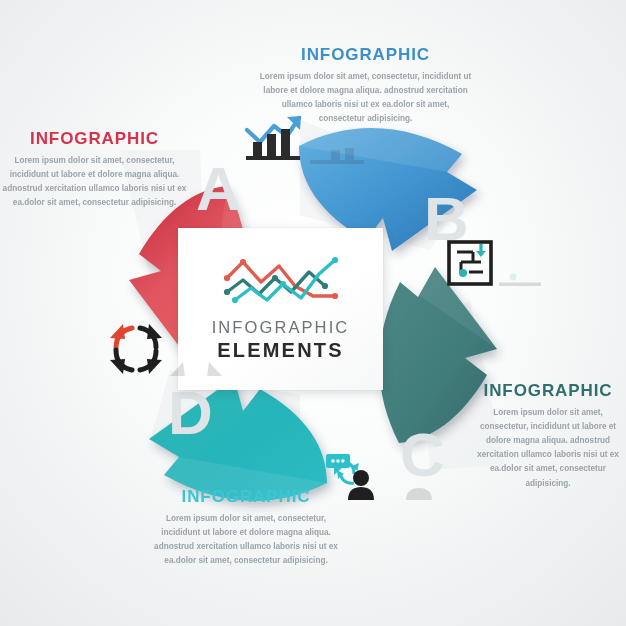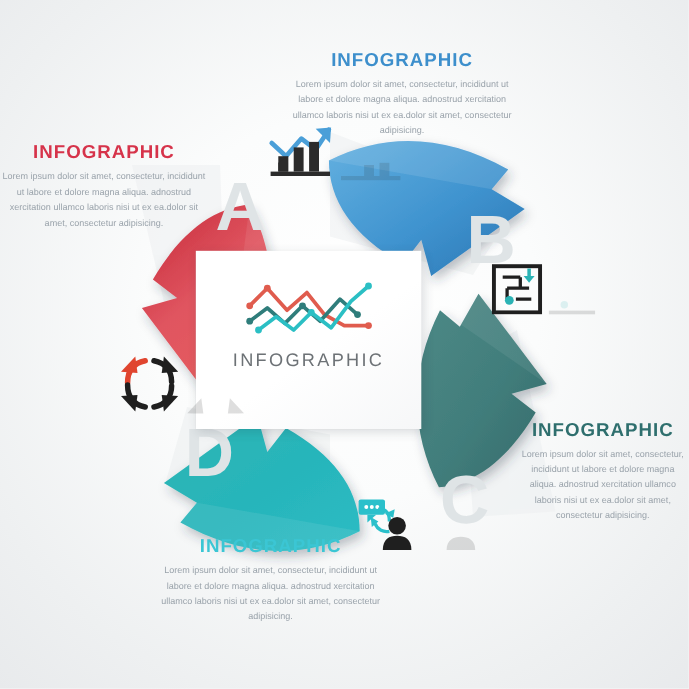--- a/index.html
+++ b/index.html
@@ -16,21 +16,21 @@
   }
 
   
   .block{position:absolute;}
   .block .head{
     font-size:17px;font-weight:bold;letter-spacing:.9px;
     margin:0 0 7px 0;line-height:1;
   }
   .block .body{
     font-size:8.2px;line-height:1.72;color:#9aa3ab;
-    margin:0;font-weight:normal;
+    margin:0;font-weight:bold;
   }
   .b-top{left:258px;top:46px;width:215px;text-align:center;}
   .b-left{left:2px;top:130px;width:185px;text-align:center;}
   .b-right{left:470px;top:382px;width:156px;text-align:center;}
   .b-bottom{left:146px;top:488px;width:200px;text-align:center;}
 
   
   .ghost{
     position:absolute;font-size:62px;font-weight:bold;
     color:#dfe4e6;line-height:1;user-select:none;
@@ -182,20 +182,21 @@
             <circle cx="54" cy="26" r="3.1"></circle>
             <circle cx="104" cy="34" r="3.1"></circle>
           </g>
         <g fill="#2bbfc4">
             <circle cx="14" cy="48" r="3.1"></circle>
             <circle cx="62" cy="32" r="3.1"></circle>
             <circle cx="114" cy="8" r="3.1"></circle>
           </g>
       </svg>
       <p class="logo-t1">INFOGRAPHIC</p>
+      <p class="logo-t2">ELEMENTS</p>
     </div>
   </div>
 
   <div class="icon-box ic-chart">
     <svg width="60" height="52" viewBox="0 0 60 52">
       <path d="M3 18 L16 30 L30 14 L43 24 L55 6" fill="none" stroke="#4a9fd8" stroke-width="4.2" stroke-linejoin="round" stroke-linecap="round"></path>
       <path d="M43 5 L57 4 L56 18 Z" fill="#4a9fd8"></path>
       <rect x="9" y="30" width="9" height="14" fill="#2b2b2b"></rect>
       <rect x="23" y="22" width="9" height="22" fill="#2b2b2b"></rect>
       <rect x="37" y="17" width="9" height="27" fill="#2b2b2b"></rect>

